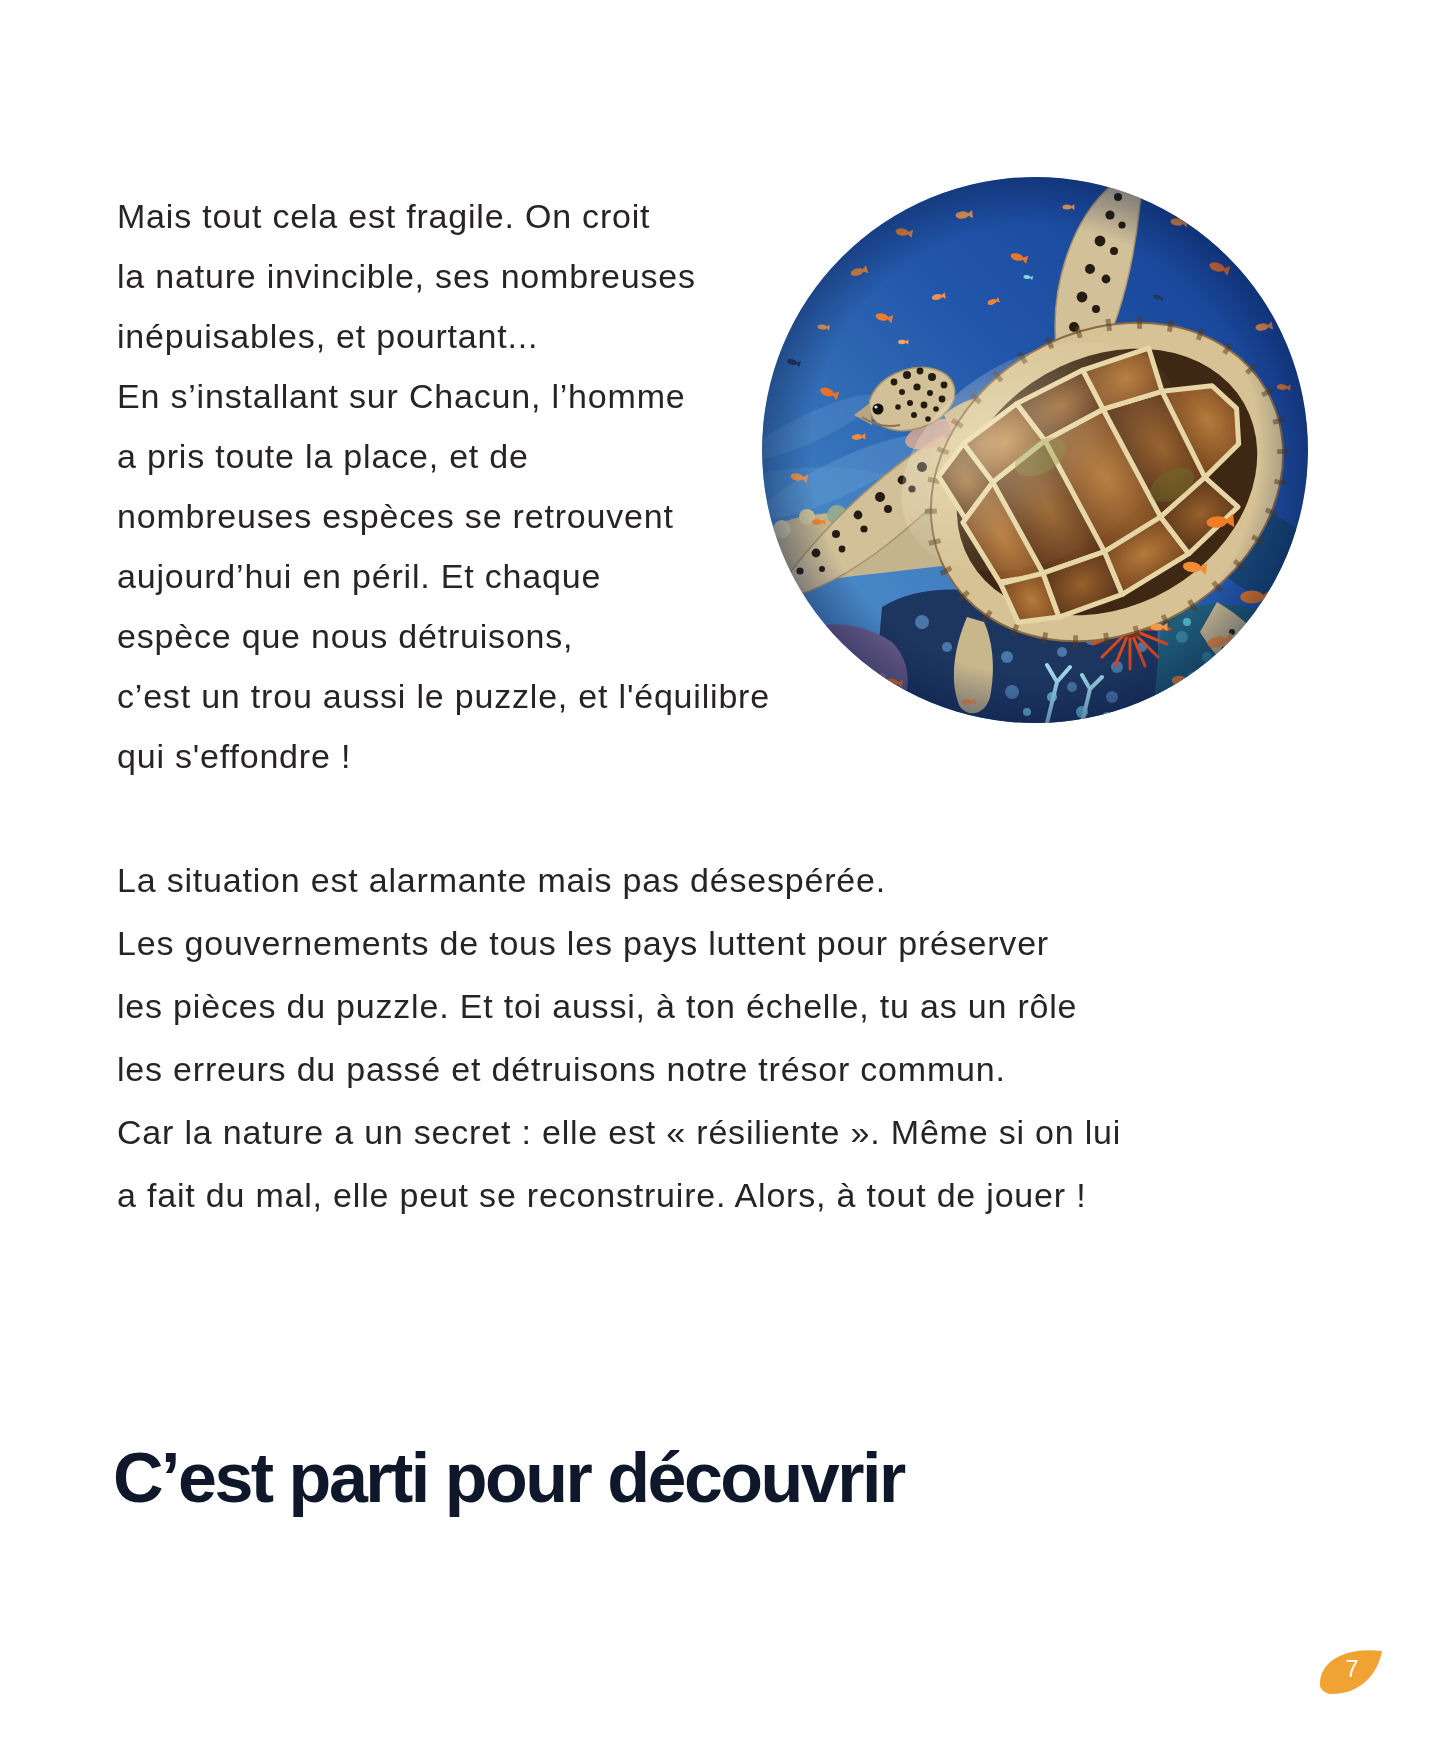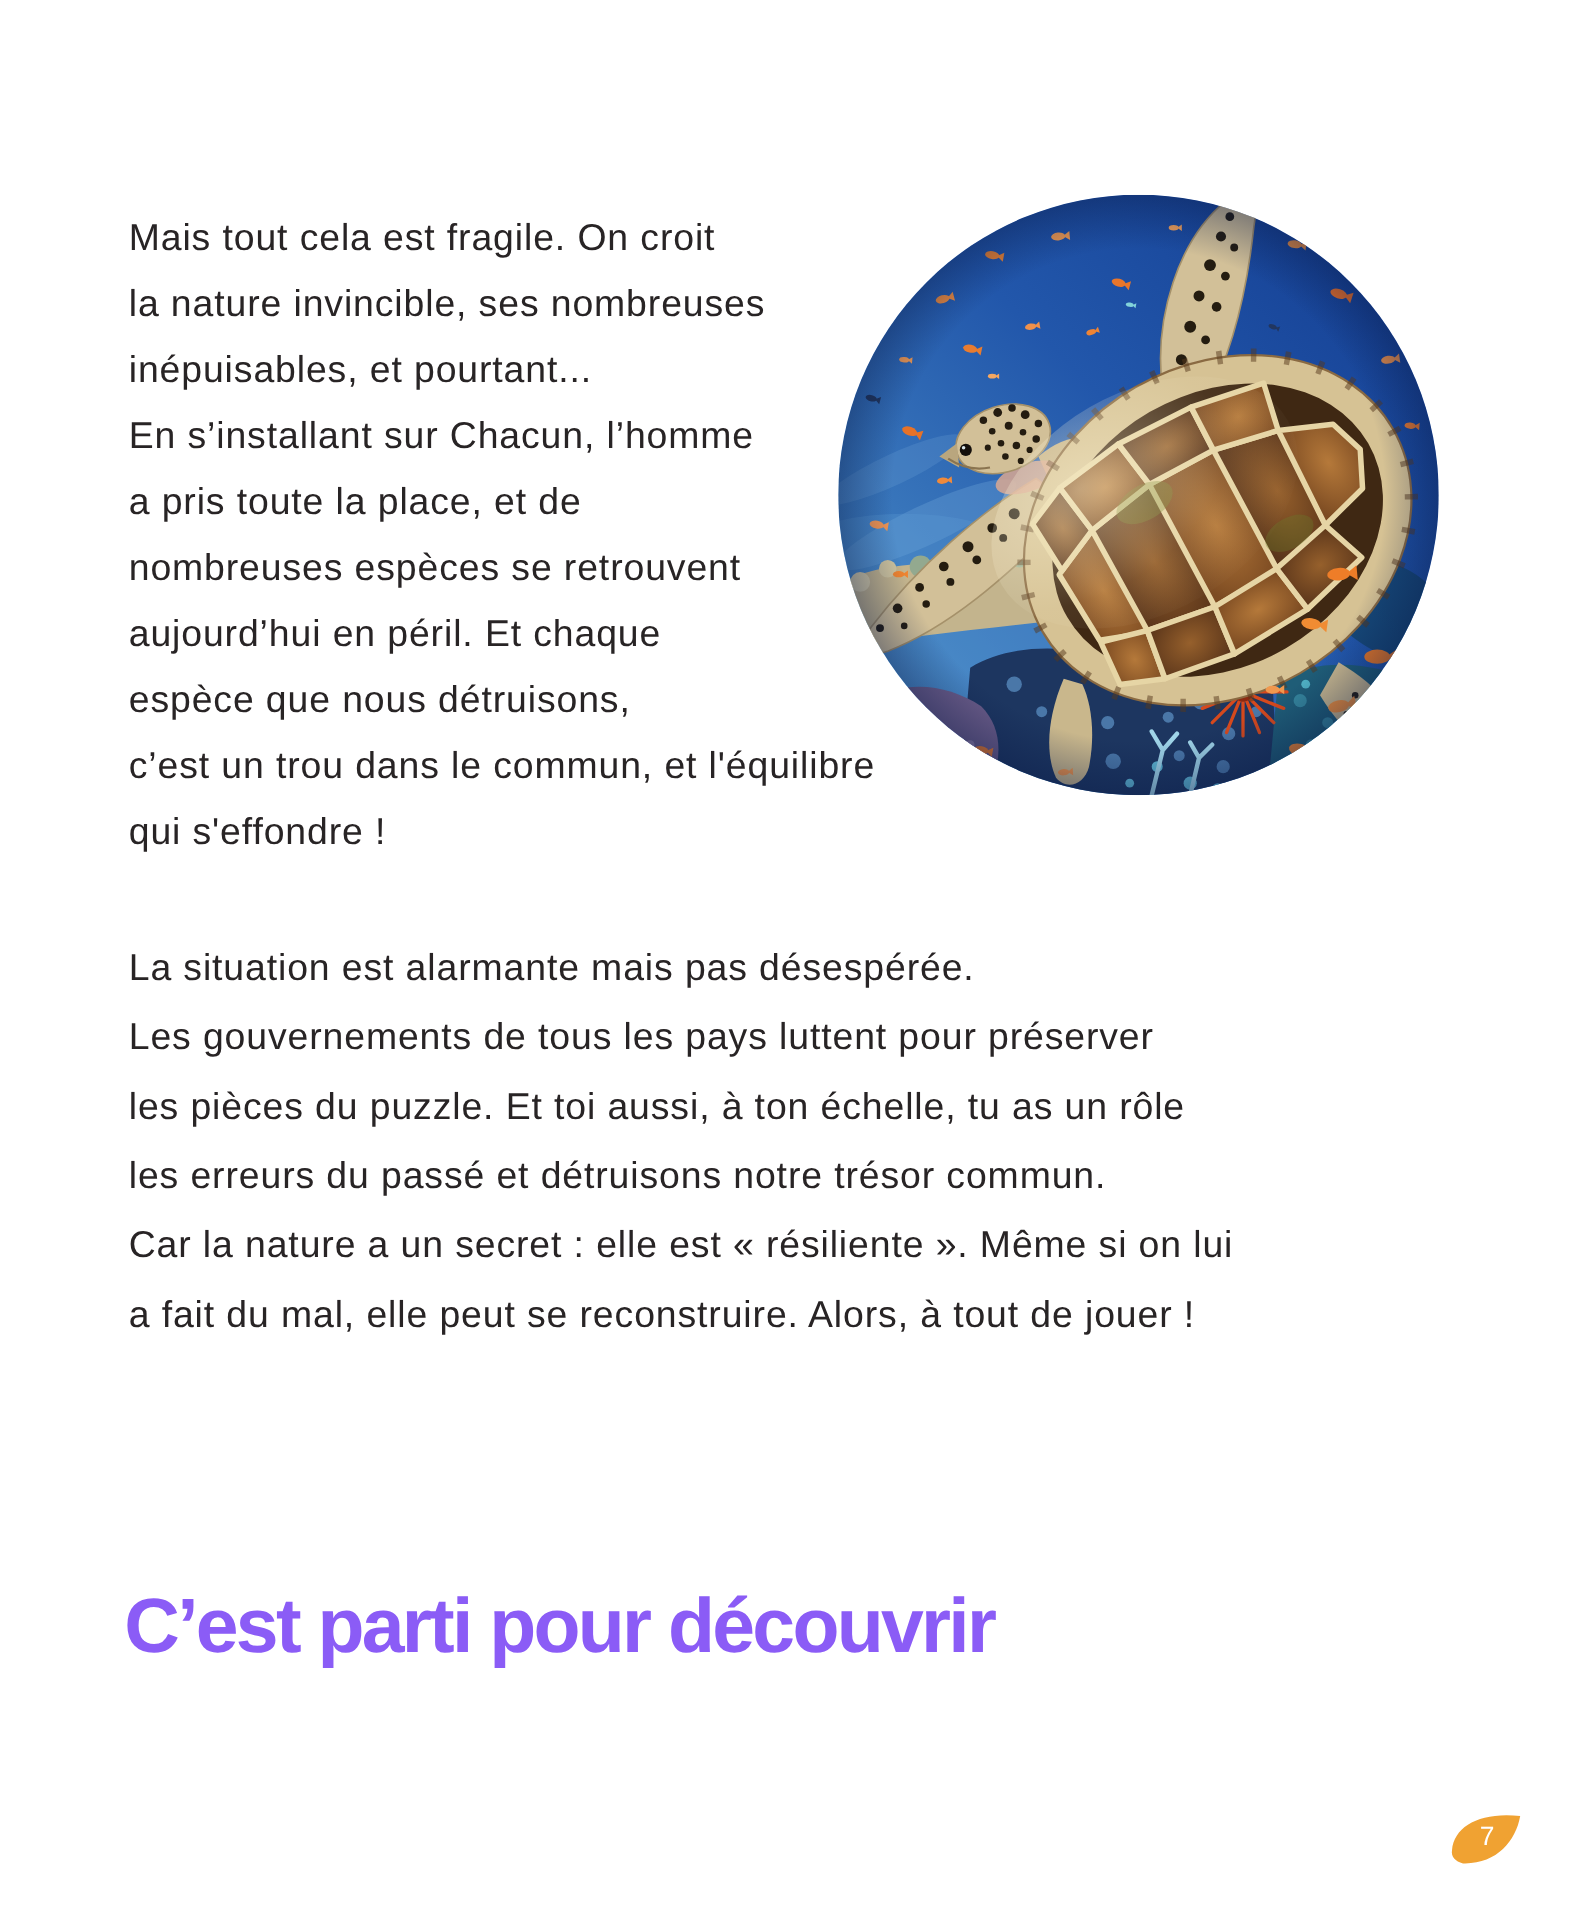--- a/index.html
+++ b/index.html
@@ -17,40 +17,40 @@
   .para2{top:849px;}
   .para2 .line{height:63px;line-height:63px;}
   .photo-circle{
     position:absolute;left:762px;top:177px;width:546px;height:546px;
     border-radius:50%;overflow:hidden;
   }
   .photo-circle svg{display:block;}
   .heading{
     position:absolute;left:113px;top:1424px;
     font-size:70px;font-weight:700;letter-spacing:-2.5px;
-    color:#8b5cf6;
+    color:#0f172a;
   }
   .heading .hline{white-space:nowrap;height:108px;line-height:108px;}
   .page-leaf{position:absolute;left:1316px;top:1644px;width:70px;height:56px;}
 </style>
 </head>
 <body>
 
 <div class="page">
 
   <div class="bodytext para1">
     <div class="line">Mais tout cela est fragile. On croit</div>
     <div class="line">la nature invincible, ses nombreuses</div>
     <div class="line">inépuisables, et pourtant...</div>
     <div class="line">En s’installant sur Chacun, l’homme</div>
     <div class="line">a pris toute la place, et de</div>
     <div class="line">nombreuses espèces se retrouvent</div>
     <div class="line">aujourd’hui en péril. Et chaque</div>
     <div class="line">espèce que nous détruisons,</div>
-    <div class="line">c’est un trou dans le commun, et l'équilibre</div>
+    <div class="line">c’est un trou aussi le puzzle, et l'équilibre</div>
     <div class="line">qui s'effondre !</div>
   </div>
 
   <div class="bodytext para2">
     <div class="line">La situation est alarmante mais pas désespérée.</div>
     <div class="line">Les gouvernements de tous les pays luttent pour préserver</div>
     <div class="line">les pièces du puzzle. Et toi aussi, à ton échelle, tu as un rôle</div>
     <div class="line">les erreurs du passé et détruisons notre trésor commun.</div>
     <div class="line">Car la nature a un secret : elle est « résiliente ». Même si on lui</div>
     <div class="line">a fait du mal, elle peut se reconstruire. Alors, à tout de jouer !</div>

